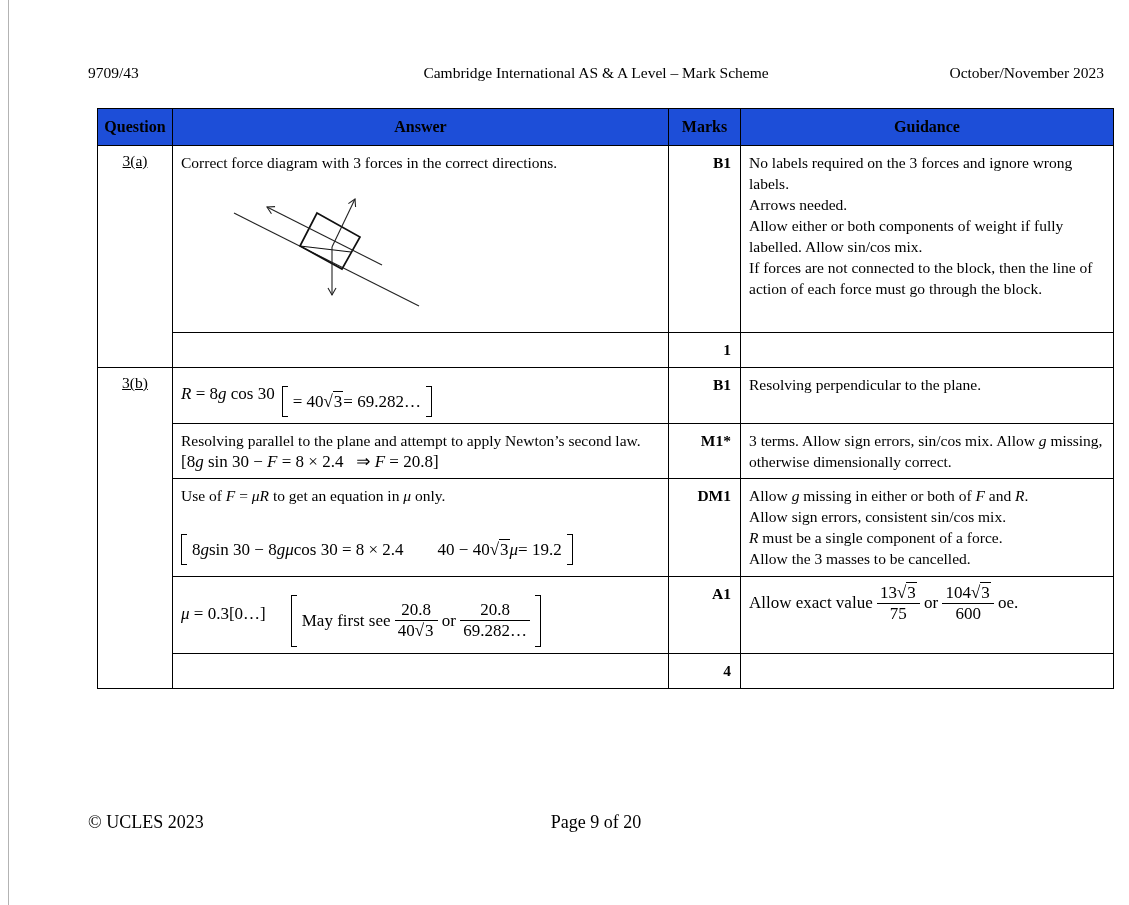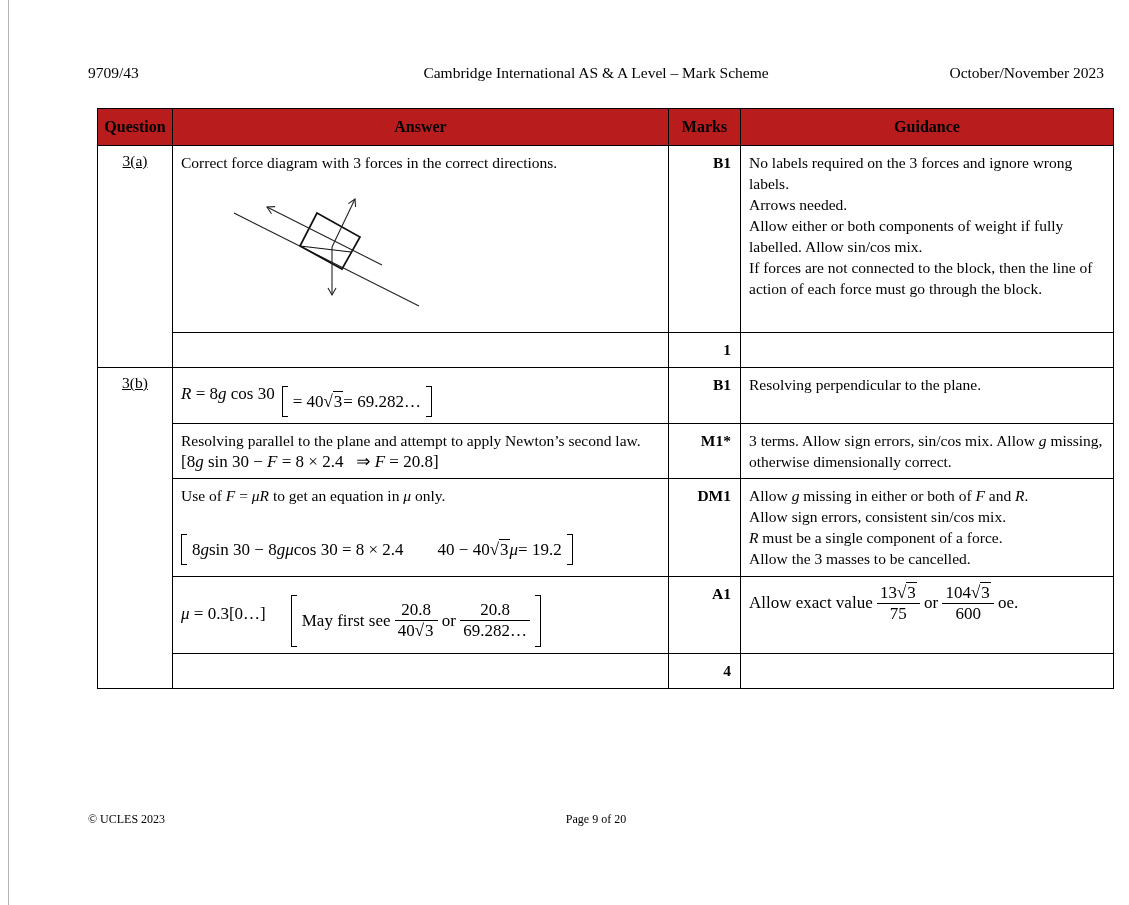--- a/index.html
+++ b/index.html
@@ -19,21 +19,21 @@
   .hdr-right { text-align: right; }
   .hdr-sub   { text-align: center; font-weight: bold; margin-top: 1px; }
 
   
   .ms-table {
     position: absolute; left: 97px; top: 108px; width: 1016px;
     border-collapse: collapse; table-layout: fixed; font-size: 15.5px;
   }
   .ms-table th, .ms-table td { border: 1px solid #000; vertical-align: top; padding: 6px 8px; }
   .ms-table th {
-    background: #b91c1c; font-weight: bold; text-align: center;
+    background: #1d4ed8; font-weight: bold; text-align: center;
     vertical-align: middle; font-size: 16px; padding: 4px;
   }
   td.qcol  { text-align: center; text-decoration: underline; }
   td.marks { text-align: right; font-weight: bold; padding-right: 9px; padding-top: 8px; }
   td.ans, td.guide { line-height: 21px; }
 
   
   .math { font-size: 17px; line-height: 21px; }
   .it { font-style: italic; }
   .gap { display: inline-block; width: 34px; }
@@ -45,21 +45,21 @@
   .frac { display: inline-block; text-align: center; vertical-align: middle; line-height: 1.2; }
   .frac .num { display: block; border-bottom: 1px solid #000; padding: 0 3px; }
   .frac .den { display: block; padding: 0 3px; }
   .sqrt { white-space: nowrap; }
   .ov { border-top: 1px solid #000; padding: 0 1px; }
   .eq-line2 { margin-top: 16px; }
 
   .diagram-wrap { margin: 16px 0 0 46px; }
 
   
-  .ftr { position: absolute; left: 88px; top: 812px; width: 1016px; font-size: 12px; }
+  .ftr { position: absolute; left: 88px; top: 812px; width: 1016px; font-size: 18px; }
   .ftr-row { display: grid; grid-template-columns: 1fr auto 1fr; }
   .ftr-left { text-align: left; }
   .ftr-center { text-align: center; }
   .ftr-right { text-align: right; }
 </style>
 </head>
 <body>
 
 <div class="page-edge"></div>
 

